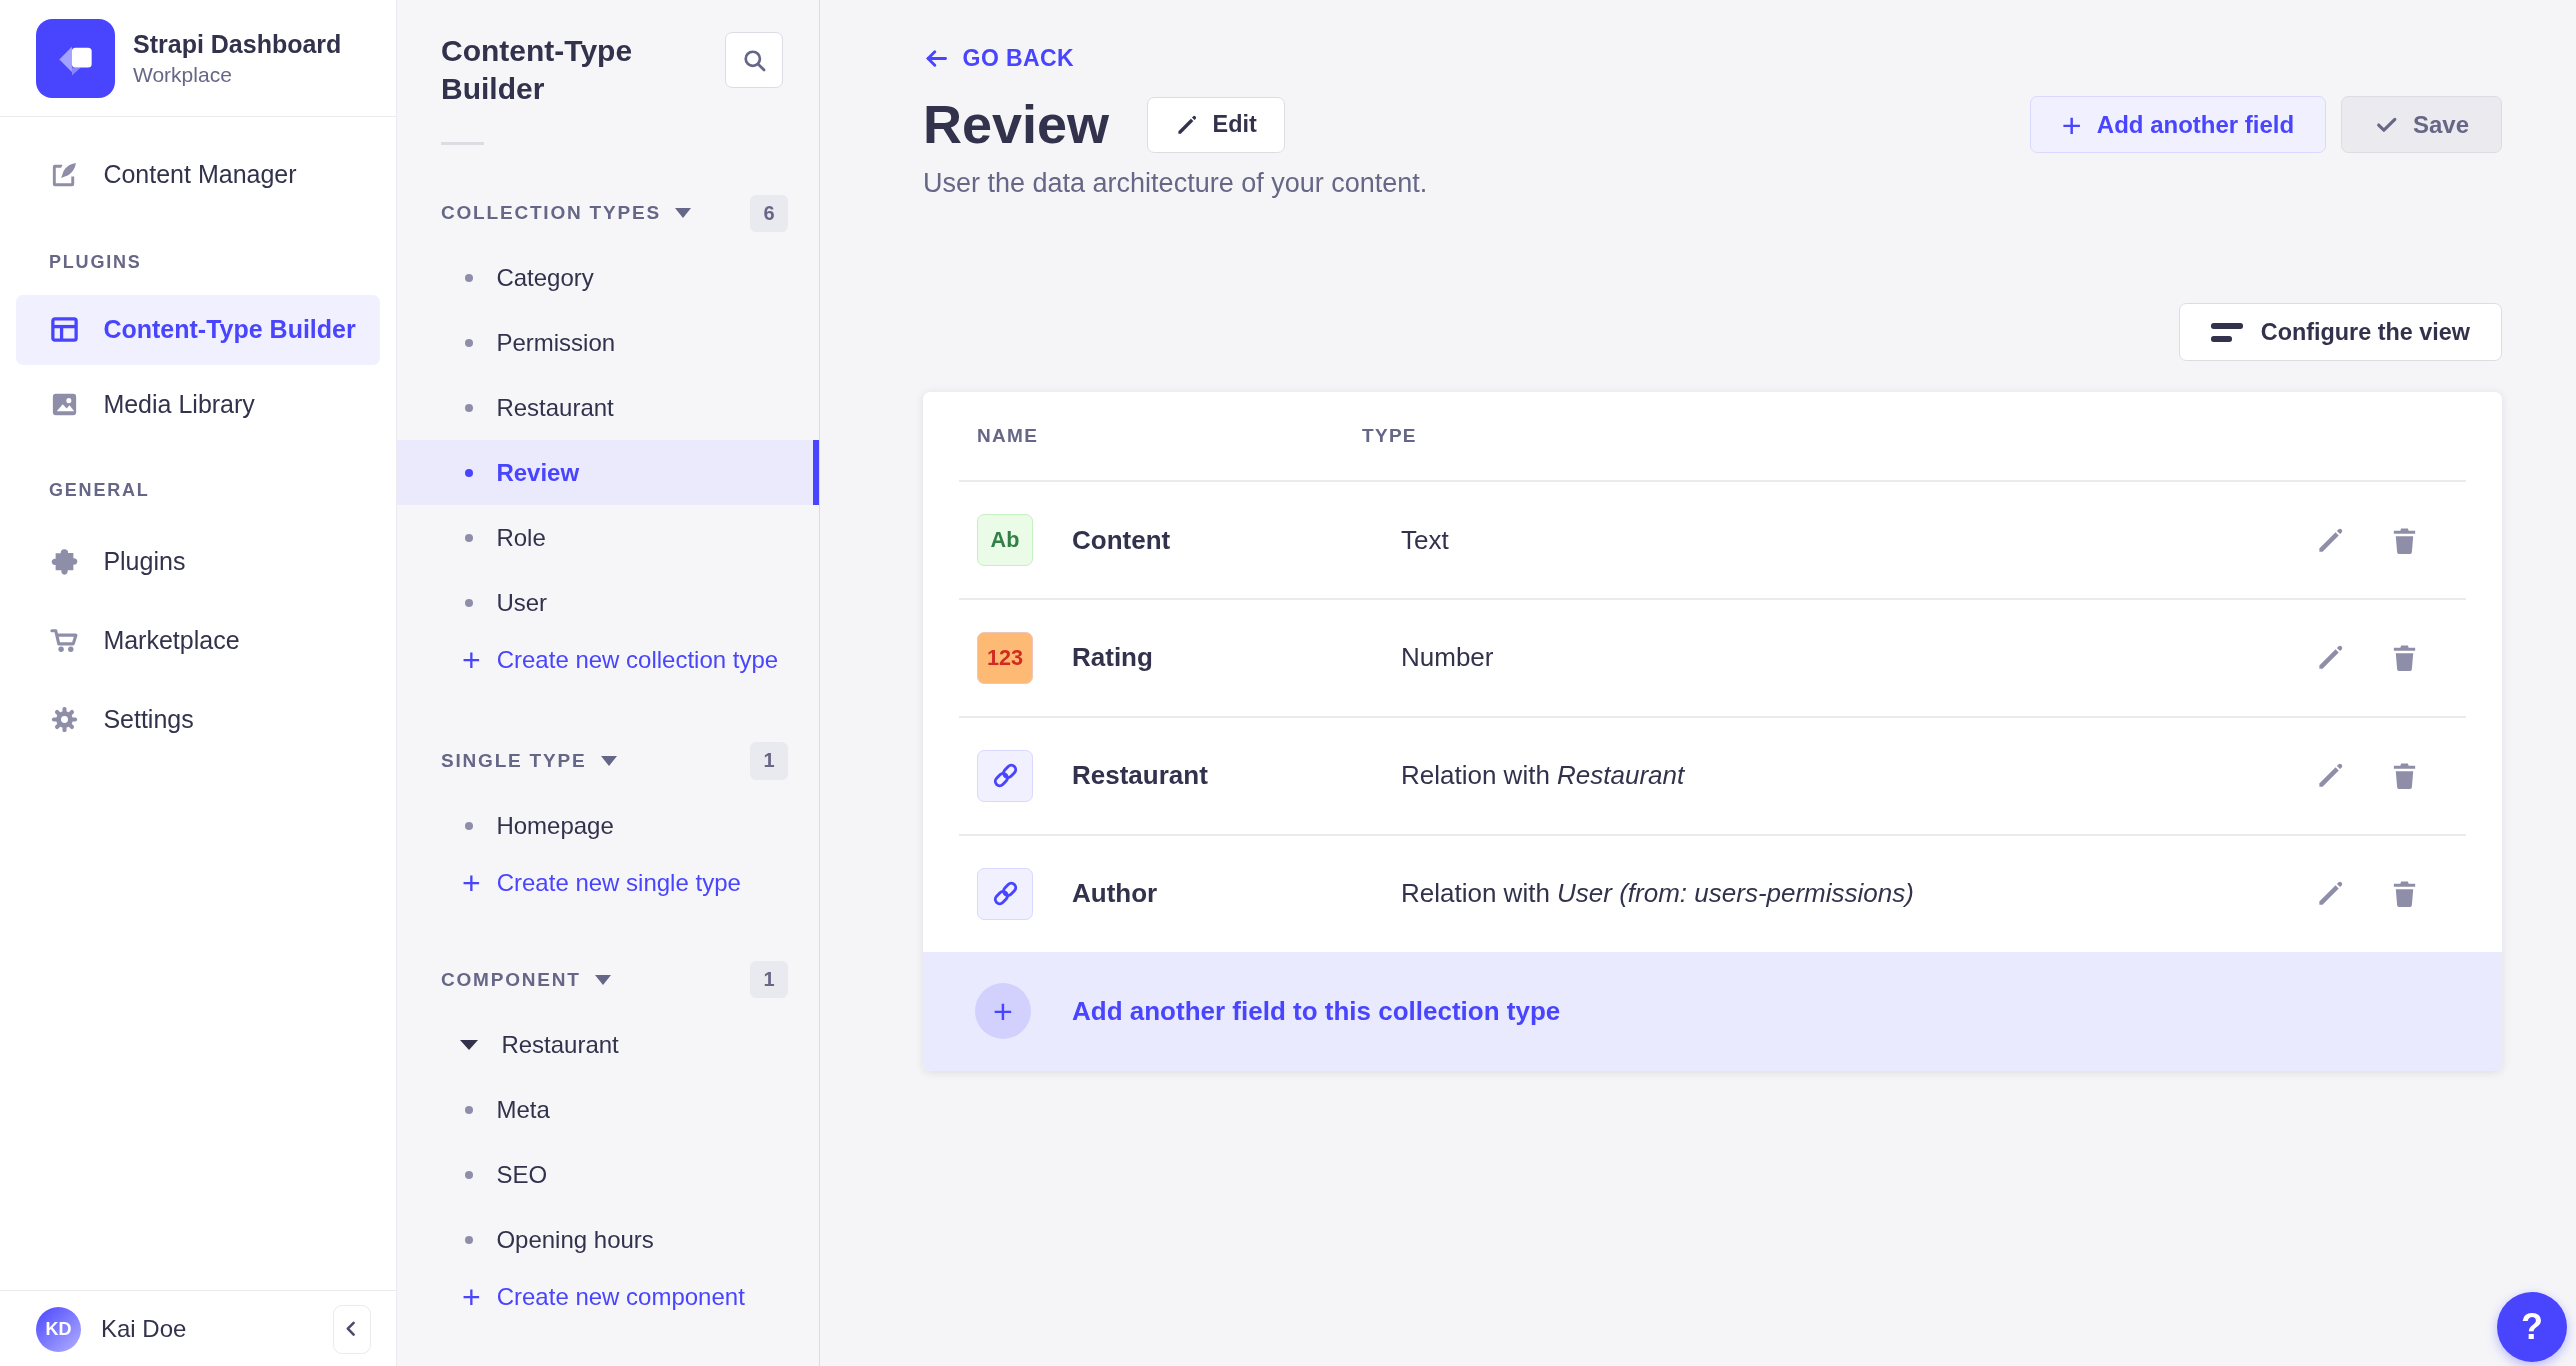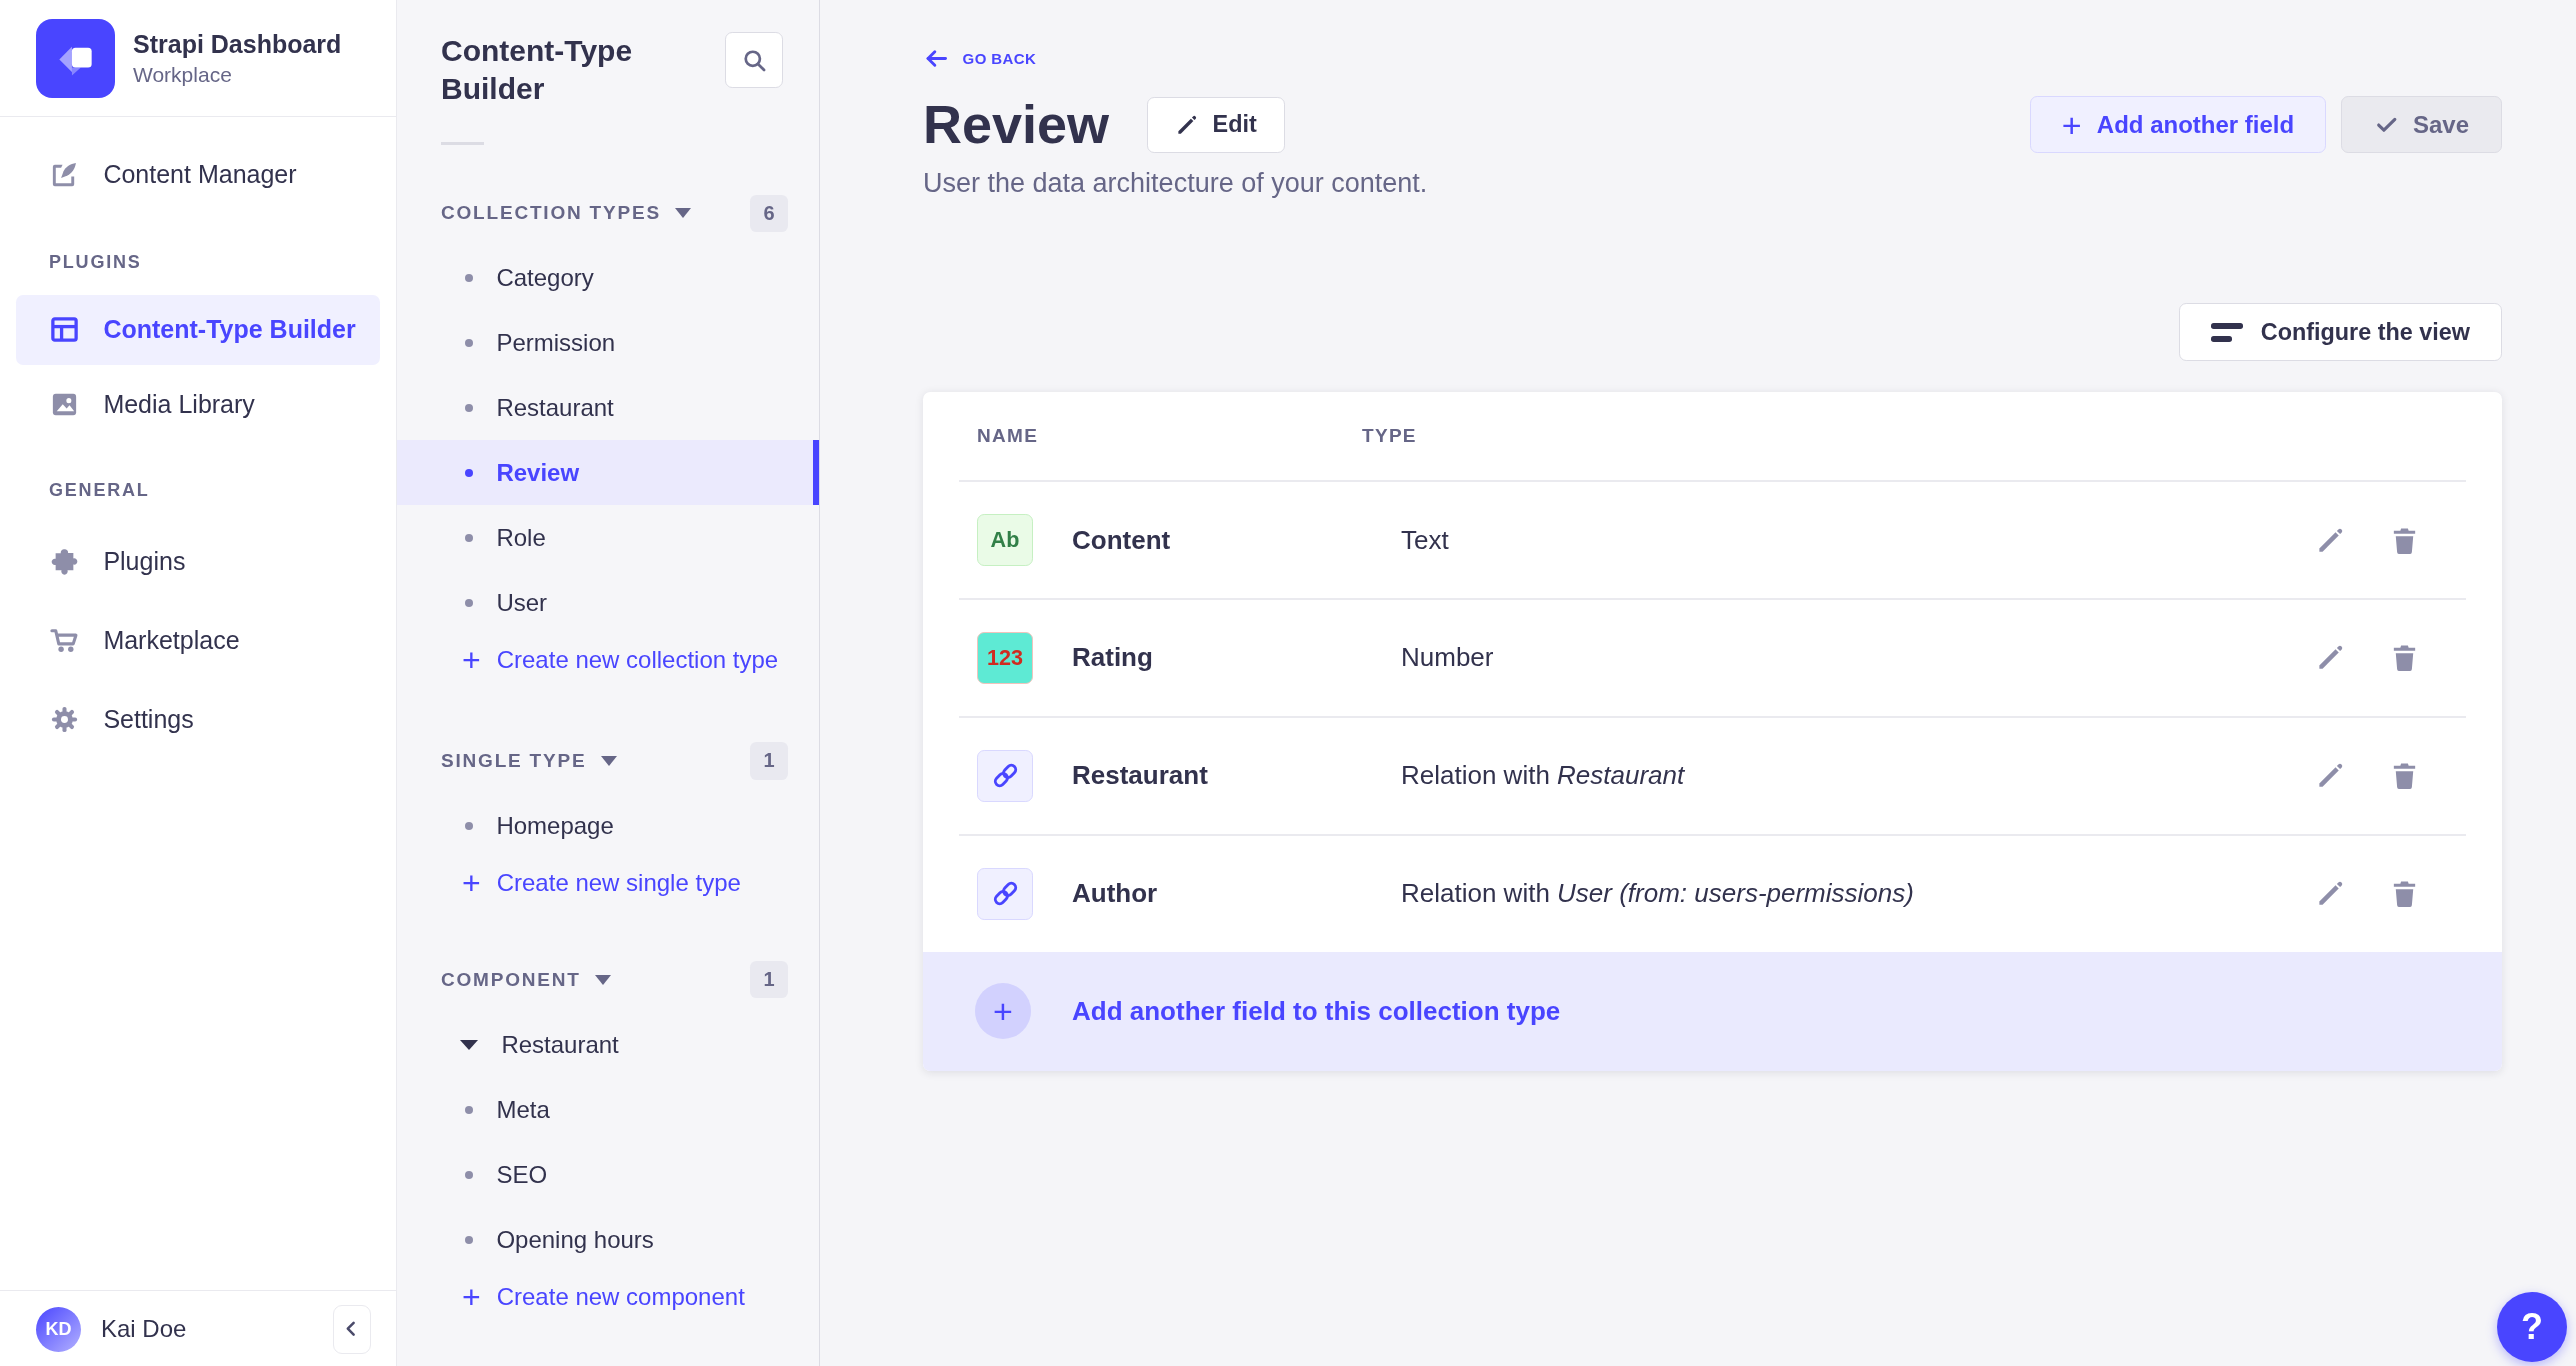--- a/index.html
+++ b/index.html
@@ -46,21 +46,21 @@
   .snav-item .tri { width: 0; height: 0; border-left: 9px solid transparent; border-right: 9px solid transparent; border-top: 10.8px solid #32324d; margin-left: 63px; flex-shrink: 0; }
   .create-link { display: flex; align-items: center; height: 50px; padding-left: 65px; gap: 16px; cursor: pointer; }
   .create-link .plus { color: #4945ff; font-size: 32px; font-weight: 400; line-height: 32px; }
   .create-link .create-label { color: #4945ff; font-size: 24px; font-weight: 500; }
   .mt-single { margin-top: 54px; }
   .mt-comp { margin-top: 50px; }
 
   
   .main { flex: 1; background: #f5f5f8; padding: 45px 74px 0 103px; position: relative; }
   .go-back { display: inline-flex; align-items: center; gap: 12.6px; cursor: pointer; }
-  .go-back-label { color: #4945ff; font-size: 15px; font-weight: 700; letter-spacing: 0.4px; }
+  .go-back-label { color: #4945ff; font-size: 23px; font-weight: 700; letter-spacing: 0.4px; }
   .title-row { display: flex; align-items: center; margin-top: 20px; }
   .page-title { font-size: 54px; font-weight: 700; color: #32324d; line-height: 59px; }
   .btn { display: inline-flex; align-items: center; justify-content: center; border-radius: 7.2px; cursor: pointer; font-weight: 700; }
   .edit-btn { height: 56px; background: #fff; border: 1.8px solid #dcdce4; padding: 0 27px; gap: 13.5px; font-size: 23.4px; color: #32324d; margin-left: 38px; }
   .hdr-actions { margin-left: auto; display: flex; gap: 14.4px; }
   .add-field-btn { height: 57px; background: #f0f0ff; border: 1.8px solid #d9d8ff; padding: 0 31px; gap: 15.3px; font-size: 24px; color: #4945ff; }
   .add-field-btn .plus { font-size: 34px; font-weight: 400; line-height: 34px; }
   .save-btn { height: 57px; background: #eaeaef; border: 1.8px solid #dcdce4; padding: 0 32px; gap: 14.4px; font-size: 24px; color: #666687; }
   .page-subtitle { margin-top: 14.4px; font-size: 27px; color: #666687; }
   .configure-row { display: flex; justify-content: flex-end; margin-top: 104px; }
@@ -71,21 +71,21 @@
   .cfg-icon .l2 { width: 21.6px; }
 
   .card { margin-top: 31px; background: #fff; border-radius: 7.2px; box-shadow: 0 1.8px 9px rgba(33,33,52,.1); overflow: hidden; }
   .t-head { display: flex; align-items: center; height: 88px; padding: 0 81px 0 54px; }
   .t-col { font-size: 19px; font-weight: 700; letter-spacing: 1.3px; color: #666687; }
   .t-col.name { width: 385px; }
   .t-sep { height: 1.8px; background: #eaeaef; margin: 0 36px; }
   .t-row { display: flex; align-items: center; height: 116px; padding: 0 81px 0 54px; }
   .f-badge { width: 56px; height: 52px; border-radius: 7.2px; display: flex; align-items: center; justify-content: center; font-size: 21.6px; font-weight: 700; flex-shrink: 0; }
   .f-badge.green { background: #eafbe7; border: 1.8px solid #c6f0c2; color: #328048; }
-  .f-badge.red { background: #5eead4; border: 1.8px solid #f0c3bc; color: #d02b20; }
+  .f-badge.red { background: #fdba74; border: 1.8px solid #f0c3bc; color: #d02b20; }
   .f-badge.purple { background: #f0f0ff; border: 1.8px solid #d9d8ff; }
   .f-name { width: 329px; margin-left: 39px; font-size: 26px; font-weight: 600; color: #32324d; }
   .f-type { flex: 1; font-size: 26px; color: #32324d; }
   .f-type .it { font-style: italic; }
   .row-actions { display: flex; gap: 40px; align-items: center; }
   .icon-btn { width: 34px; height: 34px; display: flex; align-items: center; justify-content: center; cursor: pointer; background: none; border: none; }
   .add-row { display: flex; align-items: center; height: 119px; background: #eaeafe; padding-left: 52px; gap: 41px; cursor: pointer; }
   .plus-circle { width: 56px; height: 56px; border-radius: 50%; background: #d2d1fe; color: #4945ff; display: flex; align-items: center; justify-content: center; font-size: 34px; font-weight: 400; }
   .add-row-label { font-size: 26px; font-weight: 600; color: #4945ff; }
 

